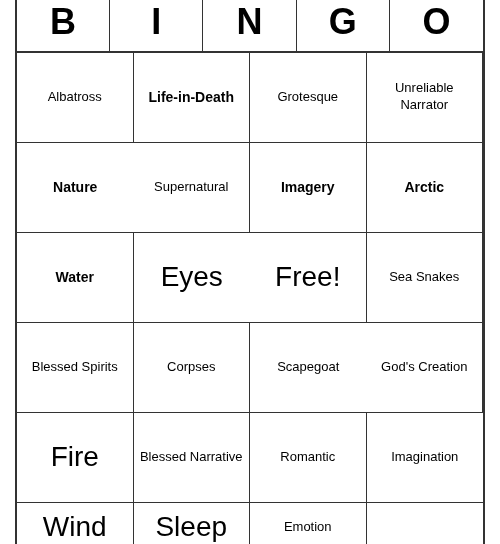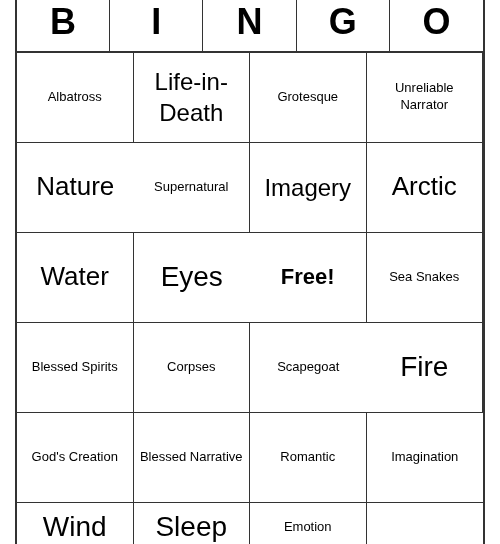--- a/index.html
+++ b/index.html
@@ -62,37 +62,37 @@
 
     .bingo-cell:nth-child(5n) {
       border-right: none;
     }
 
     .bingo-cell:nth-child(n+21) {
       border-bottom: none;
     }
 
     .bingo-cell.large-text {
-      font-size: 26px;
-      font-weight: normal;
+      font-size: 14px;
+      font-weight: bold;
     }
 
     .bingo-cell.medium-text {
-      font-size: 24px;
-      font-weight: normal;
+      font-size: 14px;
+      font-weight: bold;
     }
 
     .bingo-cell.xlarge-text {
       font-size: 28px;
       font-weight: normal;
     }
 
     .bingo-cell.free-cell {
-      font-size: 22px;
-      font-weight: bold;
+      font-size: 28px;
+      font-weight: normal;
     }
   </style>
 </head>
 <body>
 
 <div class="bingo-card">
   <div class="bingo-header">
   <div class="bingo-header-cell">B</div>
       <div class="bingo-header-cell">I</div>
       <div class="bingo-header-cell">N</div>
@@ -108,22 +108,22 @@
       <div class="bingo-cell">Supernatural</div>
       <div class="bingo-cell medium-text">Imagery</div>
       <div class="bingo-cell large-text">Arctic</div>
       <div class="bingo-cell large-text">Water</div>
       <div class="bingo-cell xlarge-text">Eyes</div>
       <div class="bingo-cell free-cell">Free!</div>
       <div class="bingo-cell">Sea Snakes</div>
       <div class="bingo-cell">Blessed Spirits</div>
       <div class="bingo-cell">Corpses</div>
       <div class="bingo-cell">Scapegoat</div>
+      <div class="bingo-cell">God's Creation</div>
       <div class="bingo-cell xlarge-text">Fire</div>
-      <div class="bingo-cell">God's Creation</div>
       <div class="bingo-cell">Blessed Narrative</div>
       <div class="bingo-cell">Romantic</div>
       <div class="bingo-cell">Imagination</div>
       <div class="bingo-cell xlarge-text">Wind</div>
       <div class="bingo-cell xlarge-text">Sleep</div>
       <div class="bingo-cell">Emotion</div>
     </div>
 </div>
 
 </body></html>

